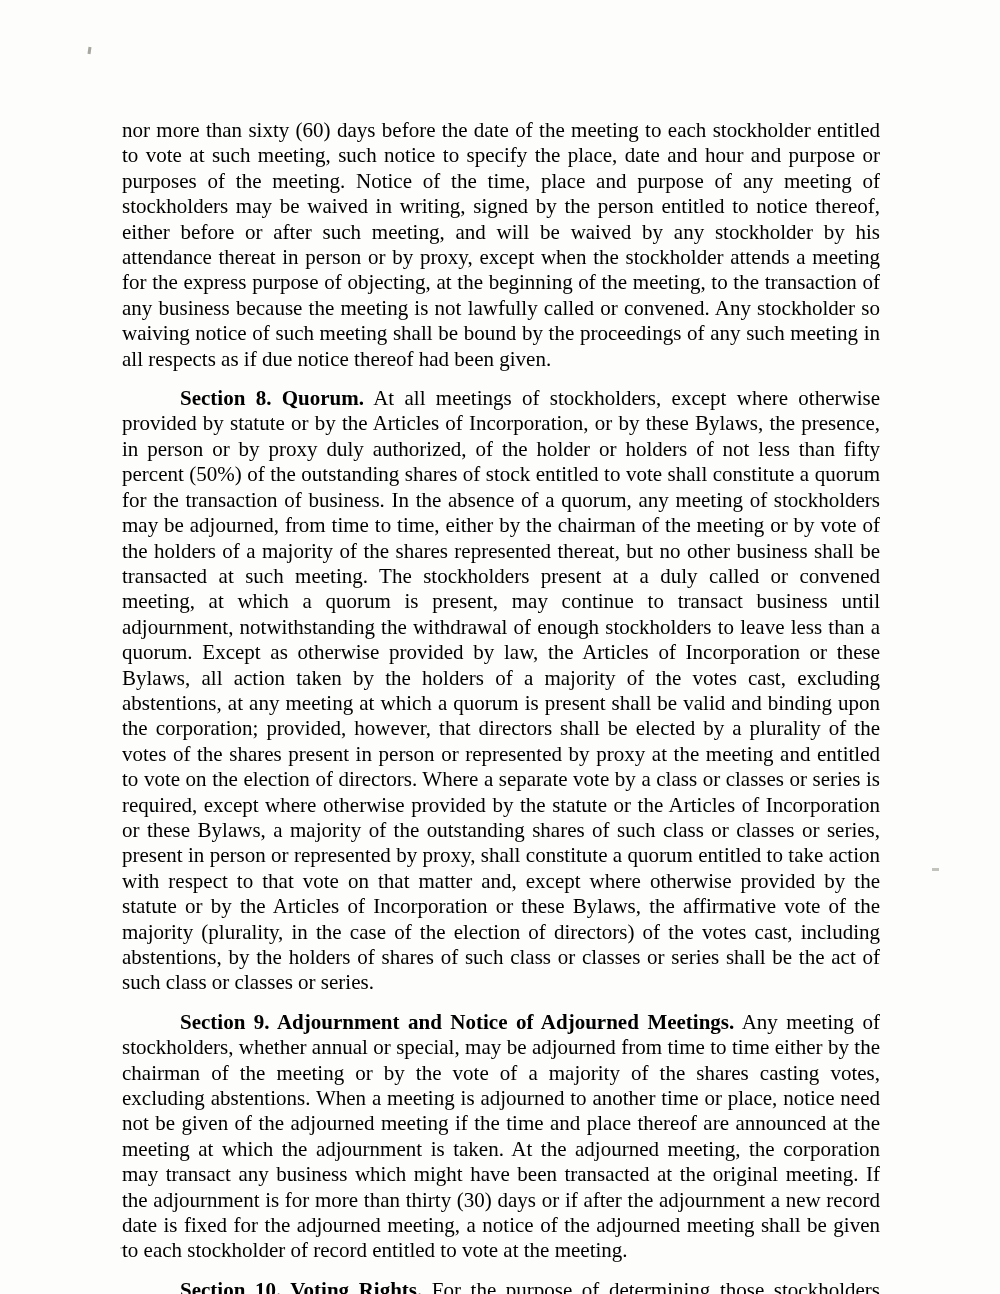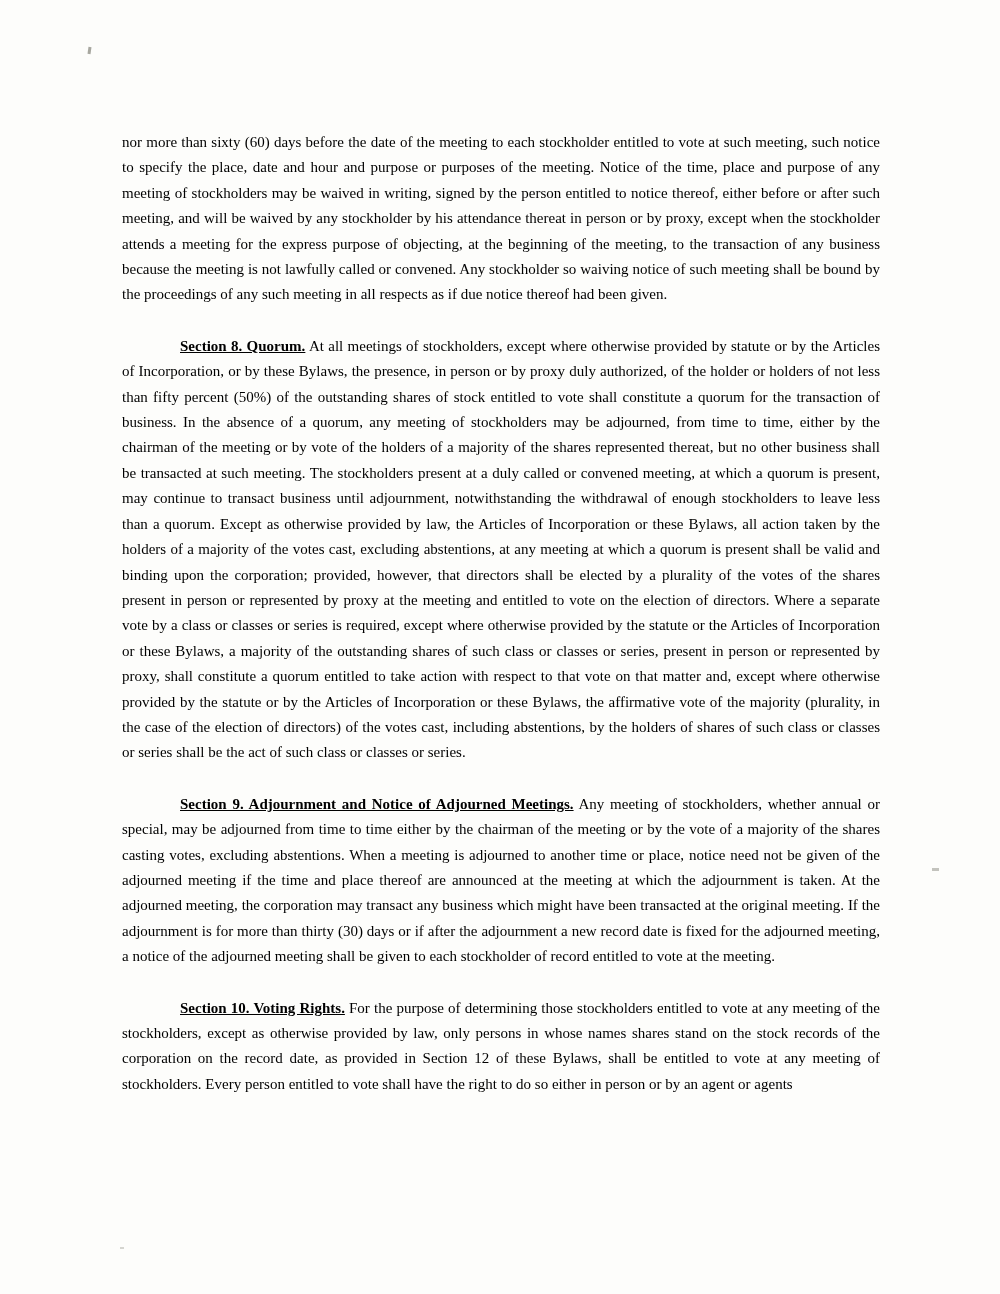--- a/index.html
+++ b/index.html
@@ -31,33 +31,32 @@
   }
   .speck {
     position: absolute;
     background: #8a8a80;
   }
   .speck-1 { left: 88px; top: 47px; width: 3px; height: 7px; transform: rotate(8deg); opacity: .75; }
   .speck-2 { left: 932px; top: 868px; width: 7px; height: 3px; opacity: .5; }
   .speck-3 { left: 120px; top: 1247px; width: 4px; height: 2px; opacity: .35; }
 
   p.para {
-    margin: 12px 0 0 0;
-    font-size: 15px;
+    margin: 0 0 0 0;
+    font-size: 21px;
     line-height: 25.4px;
     text-align: justify;
     text-justify: inter-word;
     hyphens: none;
   }
   p.indent {
     text-indent: 58px;
   }
   .sec-head {
     font-weight: bold;
-    text-decoration: underline;
   }
   .spacer-big {
     height: 14px;
   }
 </style>
 </head>
 <body>
 
 <div class="page">
 

